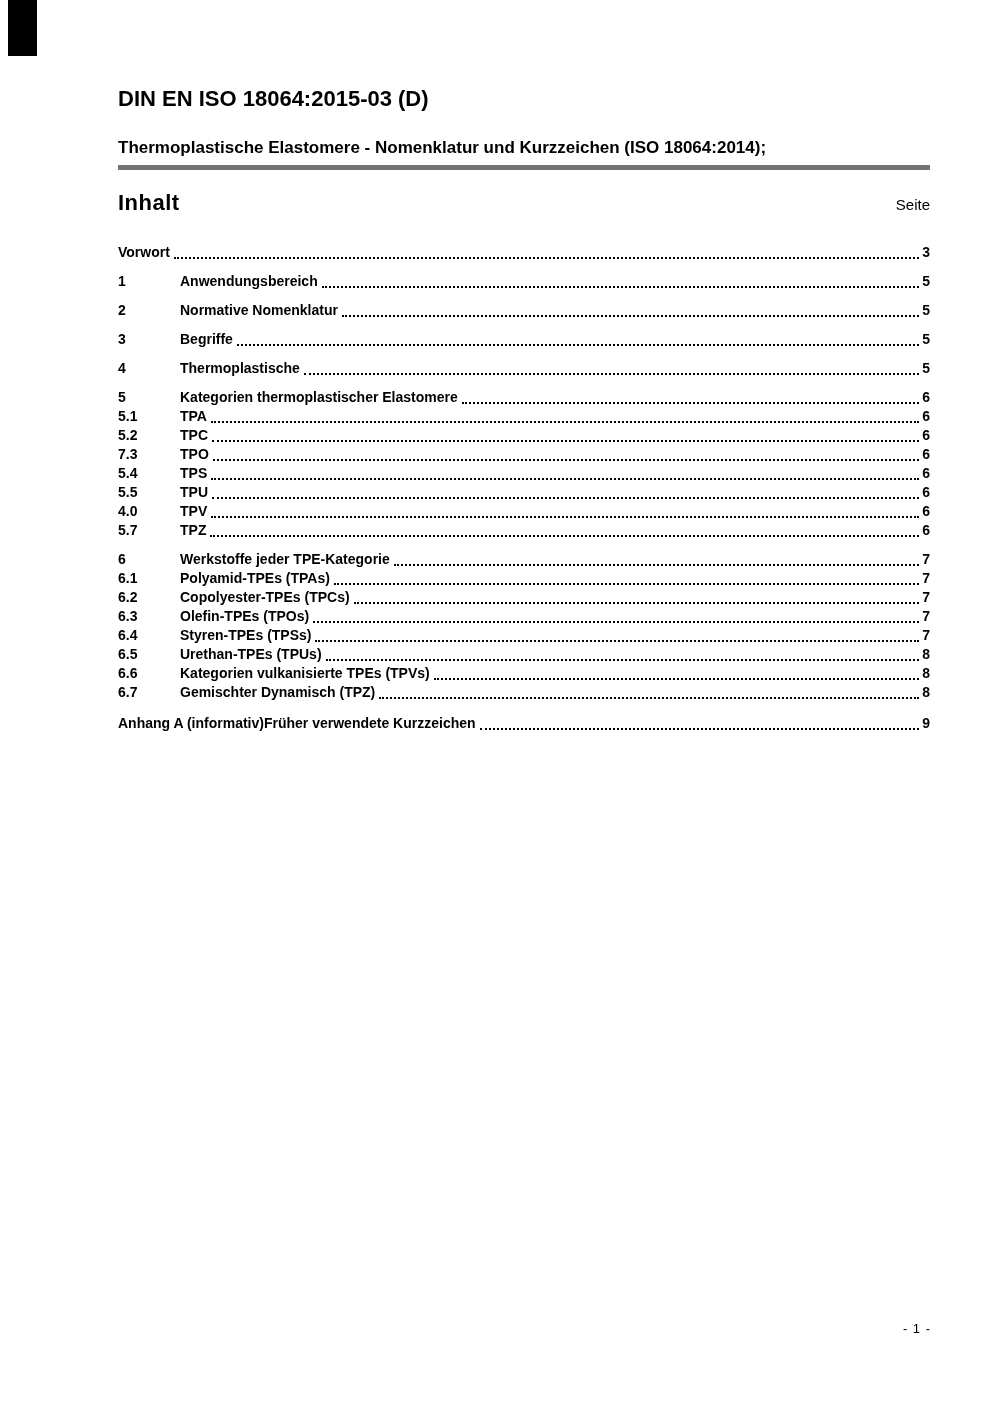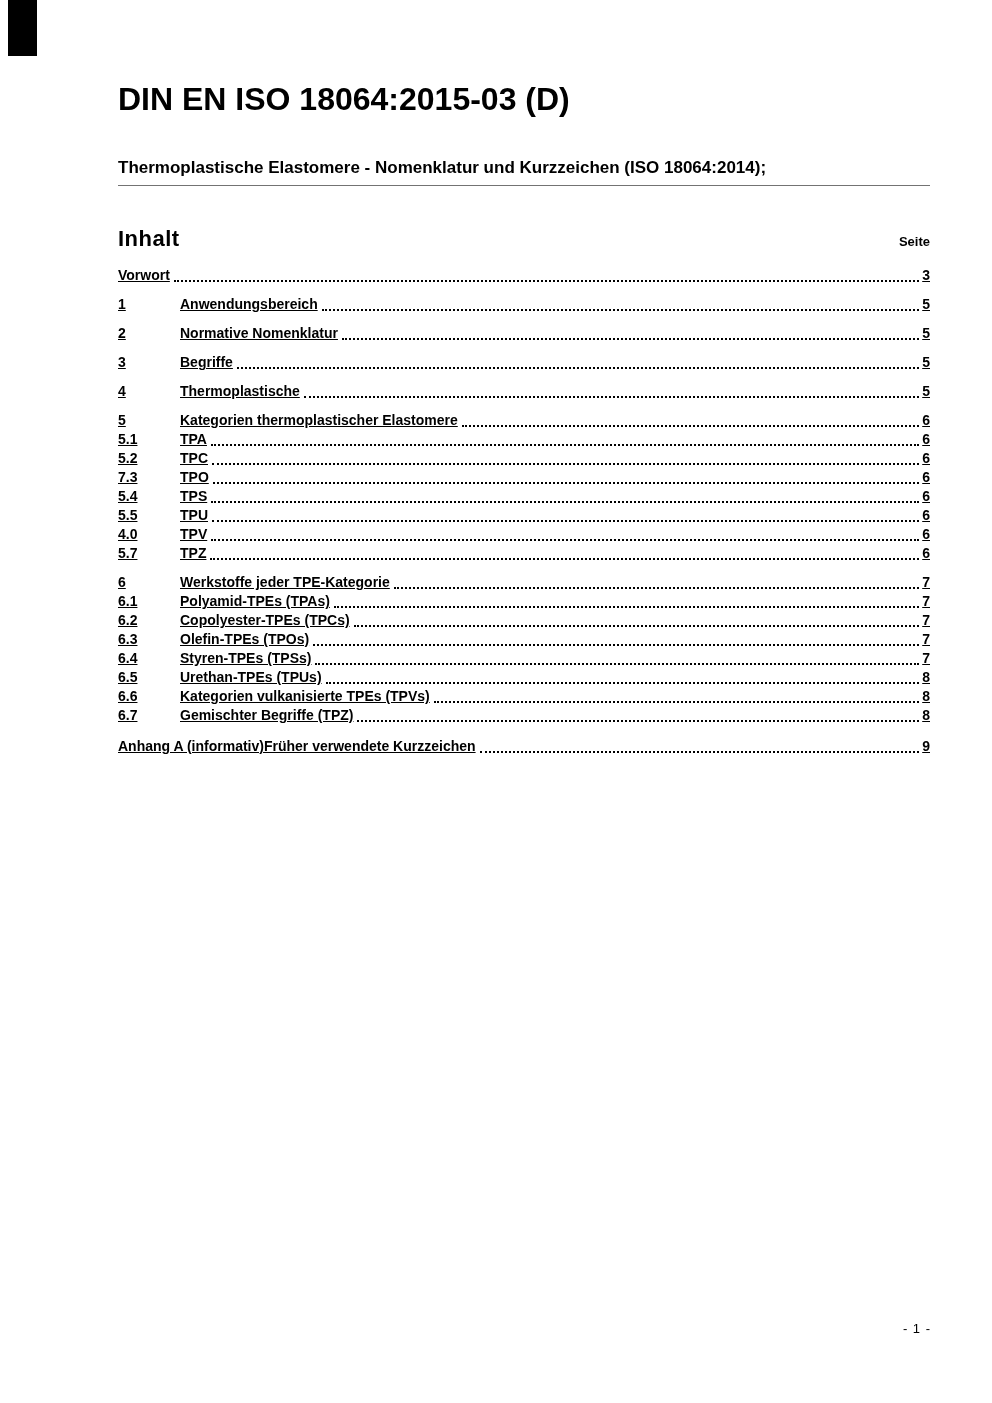--- a/index.html
+++ b/index.html
@@ -21,54 +21,53 @@
     left: 8px;
     top: 0;
     width: 29px;
     height: 56px;
     background: #000000;
   }
   .content {
     padding: 86px 62px 0 118px;
   }
   .doc-title {
-    margin: 0 0 44px 0;
-    font-size: 32px;
+    margin: 0 0 24px 0;
+    font-size: 22px;
     line-height: 26px;
     font-weight: bold;
     white-space: nowrap;
   }
   .doc-subtitle {
     font-size: 17px;
     line-height: 24px;
     font-weight: bold;
-    border-bottom: 1px solid #737373;
+    border-bottom: 5px solid #737373;
     padding-bottom: 5px;
   }
   .toc-header {
     display: flex;
     justify-content: space-between;
     align-items: baseline;
-    margin-top: 40px;
+    margin-top: 20px;
   }
   .toc-heading {
     font-size: 22px;
     line-height: 26px;
     font-weight: bold;
     letter-spacing: 0.5px;
   }
   .toc-page-label {
-    font-size: 13px;
-    font-weight: bold;
+    font-size: 15px;
+    font-weight: normal;
   }
   .toc-list {
-    margin-top: 14px;
+    margin-top: 27px;
     font-size: 14px;
     font-weight: bold;
-    text-decoration: underline;
   }
   .toc-row {
     display: flex;
     align-items: baseline;
     line-height: 19px;
     height: 19px;
     white-space: nowrap;
   }
   .toc-row.l1 { margin-top: 10px; }
   .toc-row.front { margin-top: 0; }
@@ -239,21 +238,21 @@
     <span class="toc-page">8</span>
   </div>
         <div class="toc-row l2">
     <span class="toc-num">6.6</span>
     <span class="toc-label">Kategorien vulkanisierte TPEs (TPVs)</span>
     <span class="toc-leader"></span>
     <span class="toc-page">8</span>
   </div>
         <div class="toc-row l2">
     <span class="toc-num">6.7</span>
-    <span class="toc-label">Gemischter Begriffe (TPZ)</span>
+    <span class="toc-label">Gemischter Dynamisch (TPZ)</span>
     <span class="toc-leader"></span>
     <span class="toc-page">8</span>
   </div>
         <div class="toc-row annex">
     <span class="toc-num">Anhang A (informativ)</span>
     <span class="toc-label">Früher verwendete Kurzzeichen</span>
     <span class="toc-leader"></span>
     <span class="toc-page">9</span>
   </div>
       </div>

